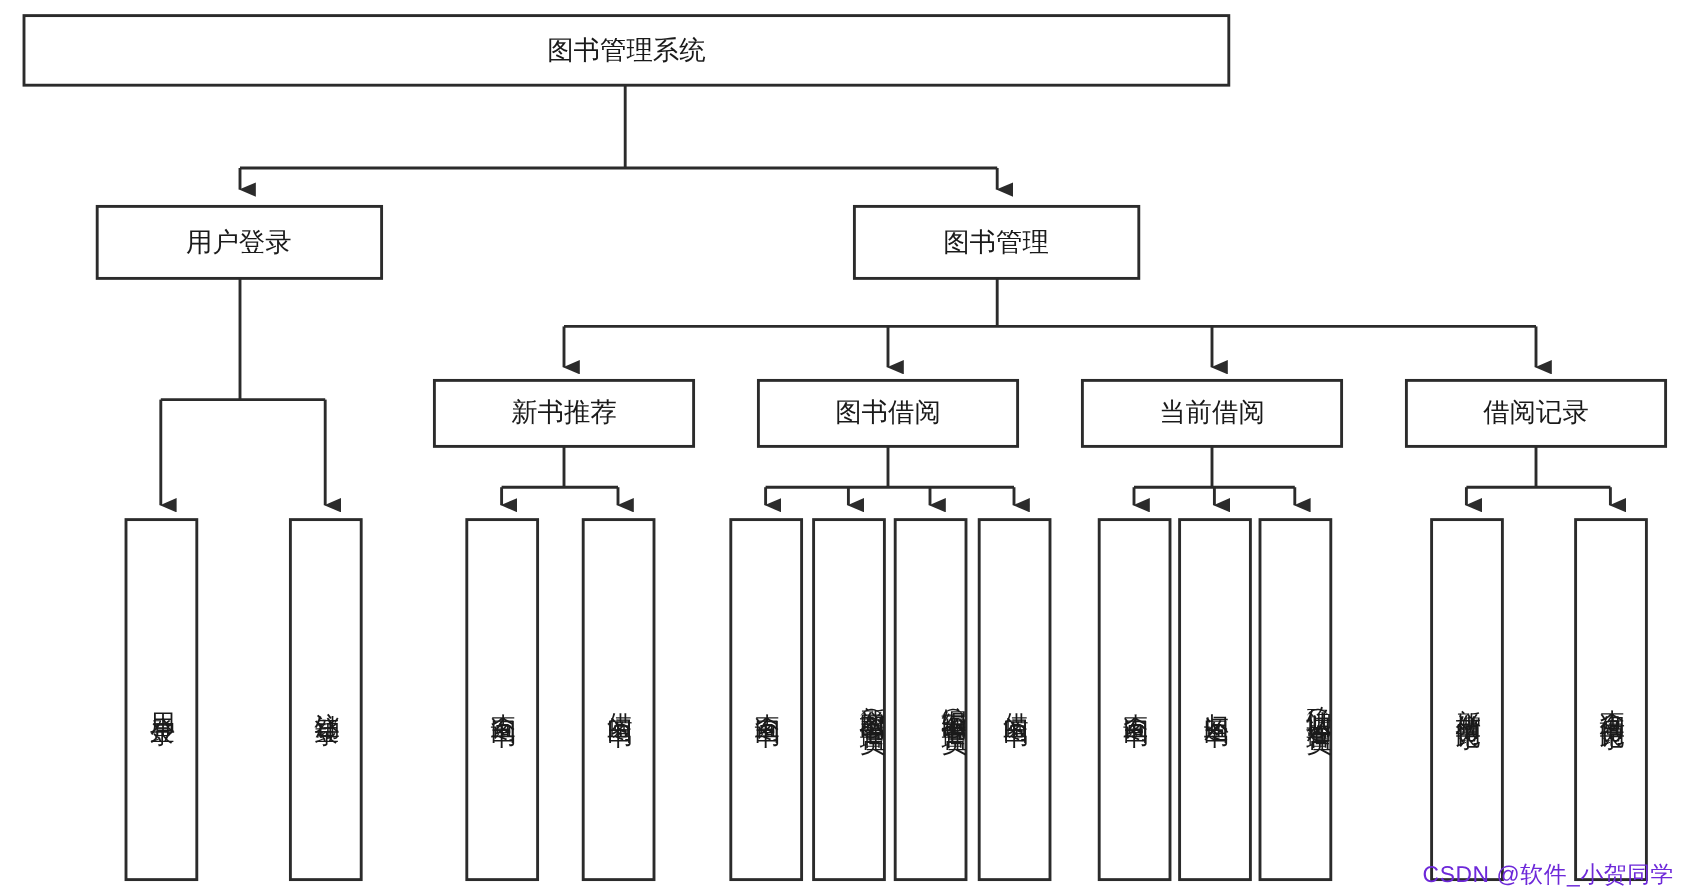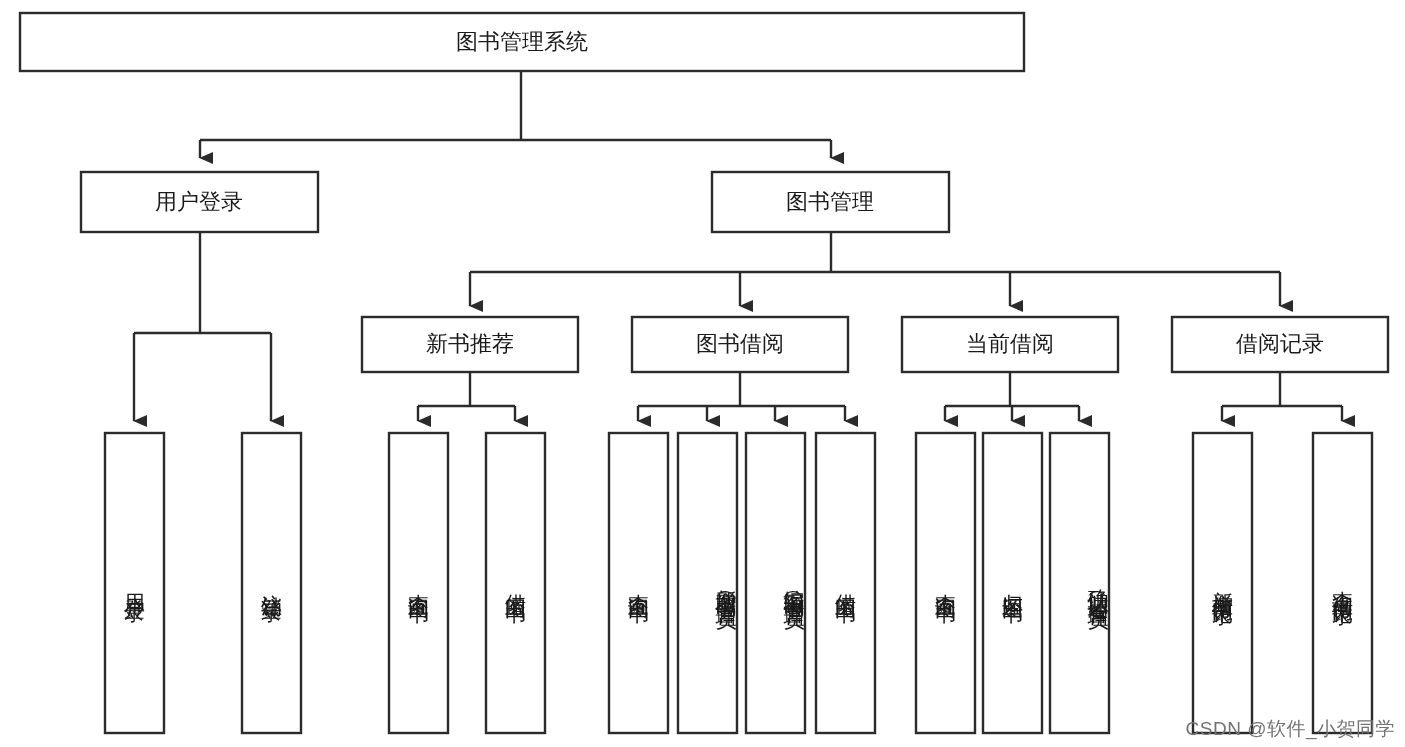--- a/index.html
+++ b/index.html
@@ -59,21 +59,21 @@
     white-space: nowrap;
     text-align: center;
     pointer-events: none;
   }
   .watermark {
     position: absolute;
     right: 10px;
     bottom: 5px;
     font-family: "Liberation Sans", "DejaVu Sans", sans-serif;
     font-size: 19px;
-    color: #737373;
+    color: #6d28d9;
     white-space: nowrap;
     letter-spacing: 0.5px;
   }
 </style>
 </head>
 <body>
 
 <div id="canvas">
 
   <svg id="diagram-svg" viewBox="0 0 1405 747">

